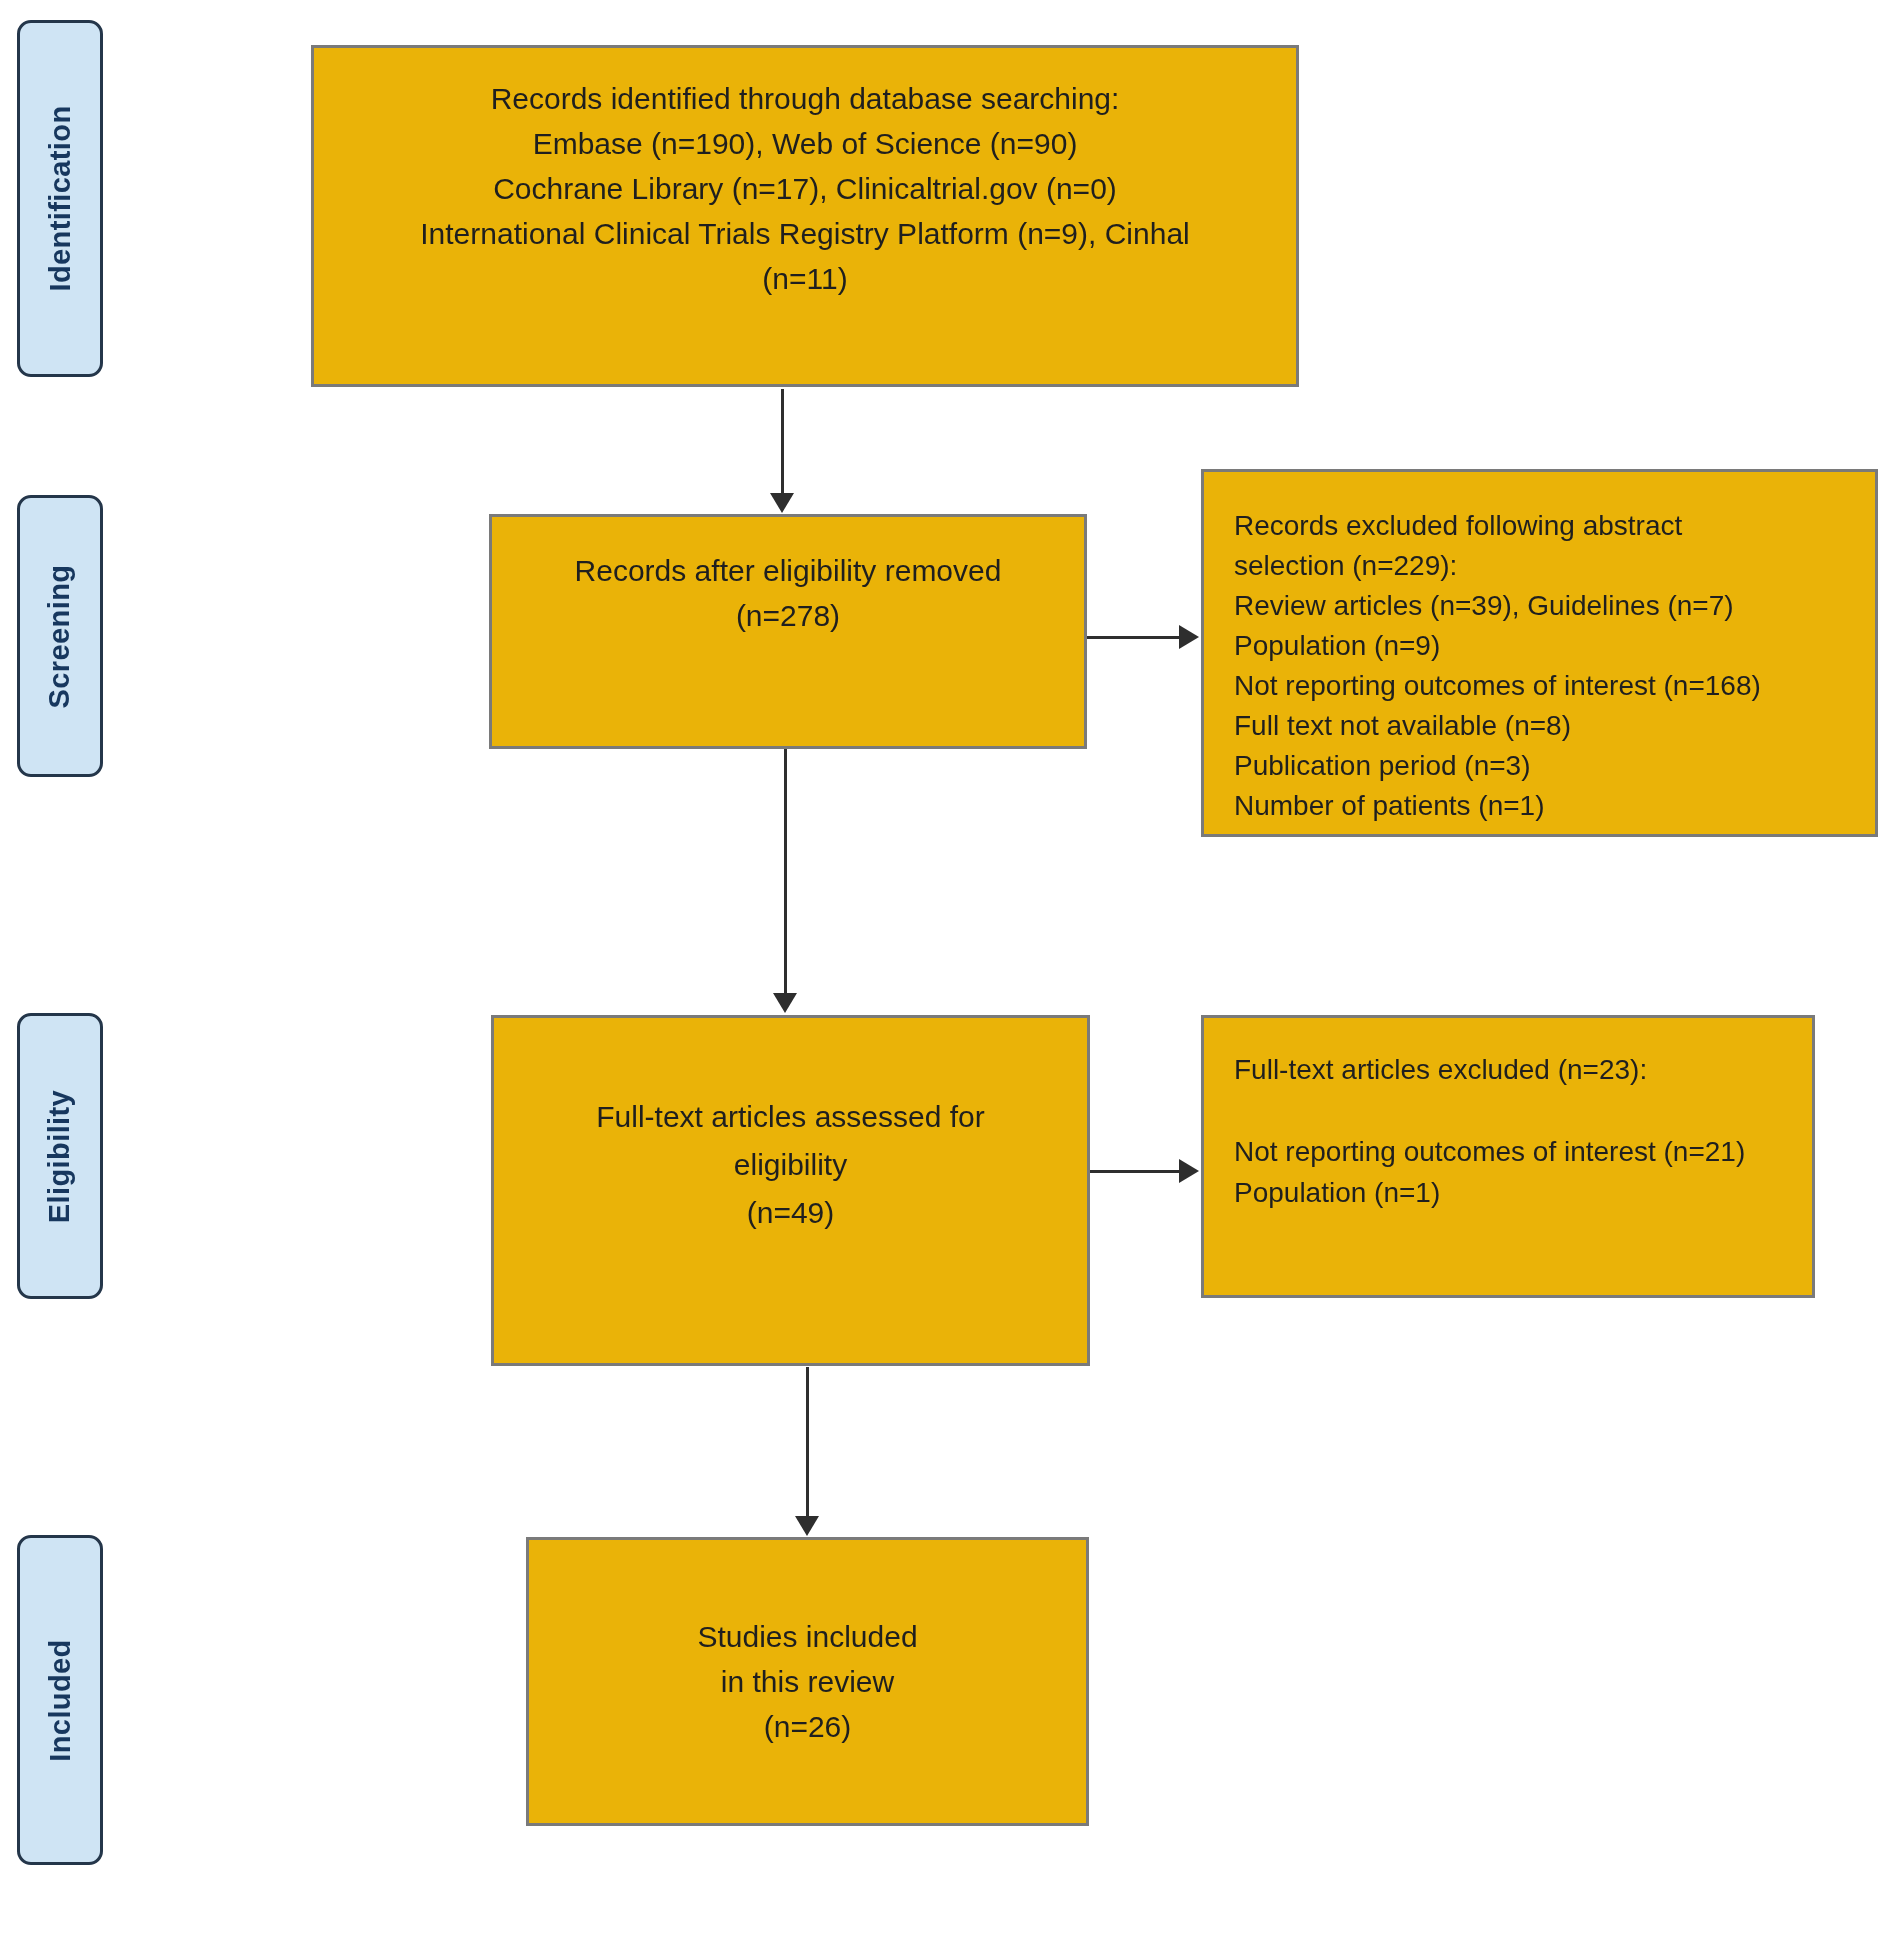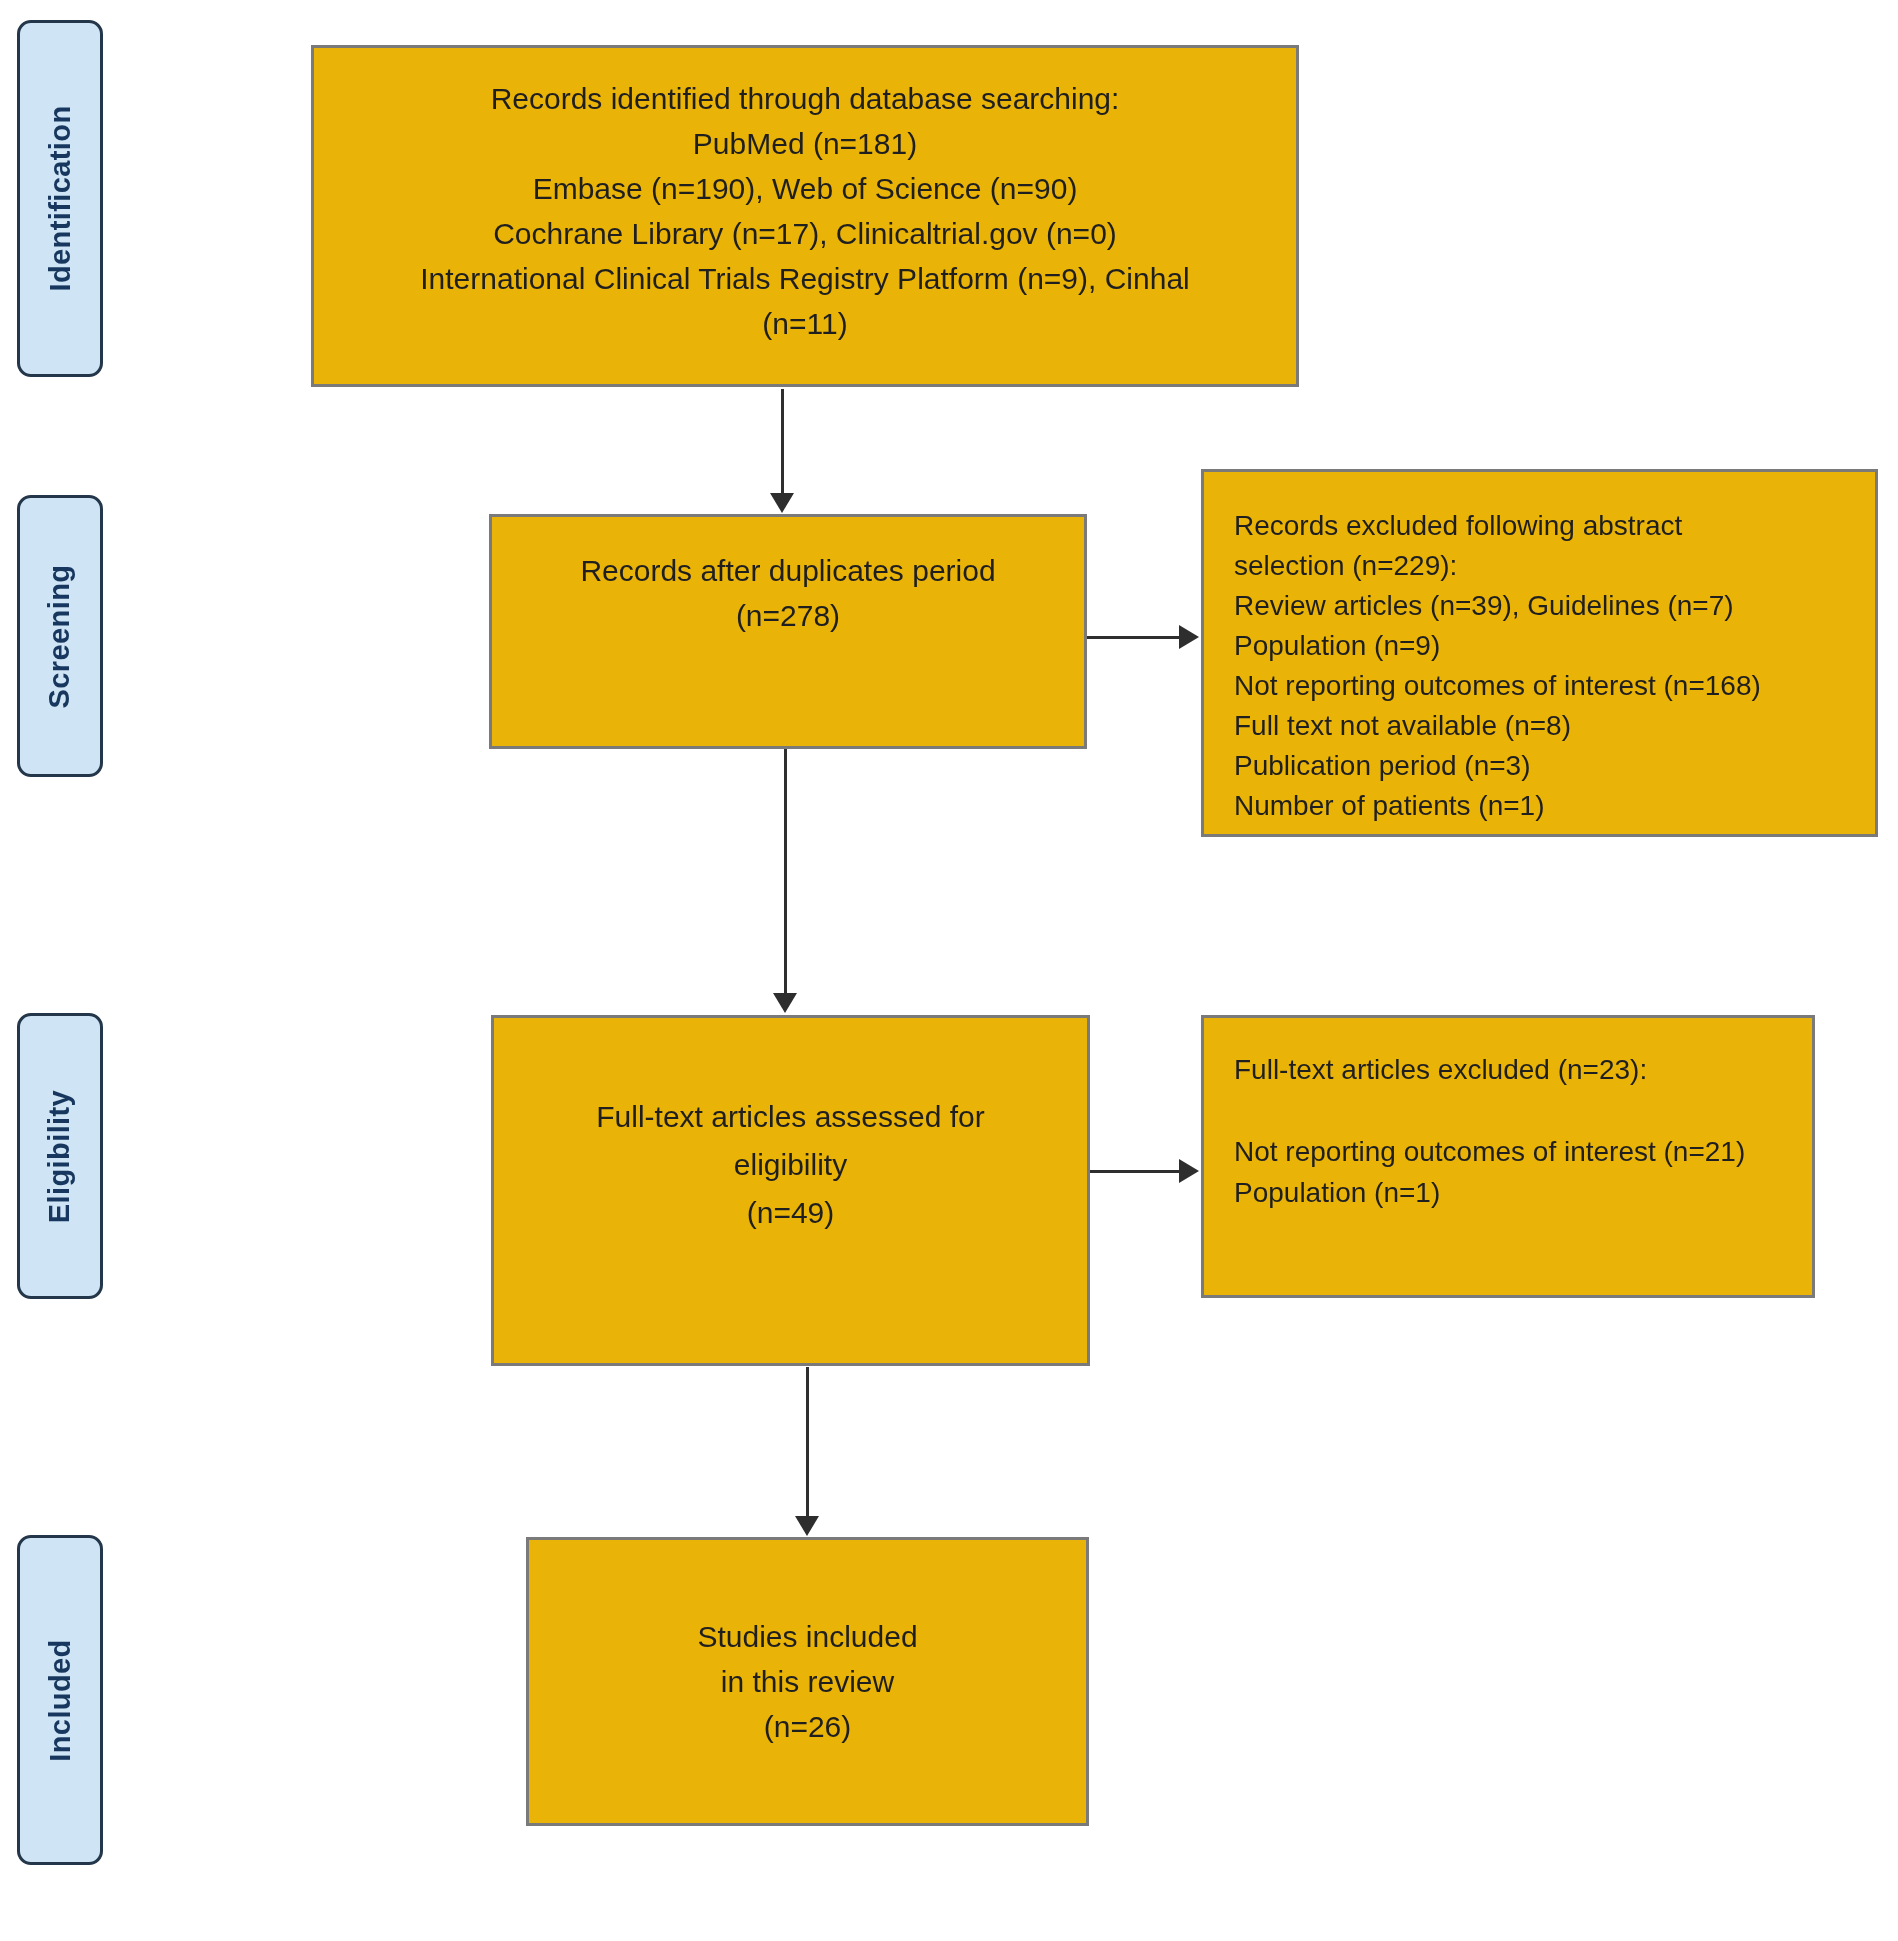--- a/index.html
+++ b/index.html
@@ -124,29 +124,28 @@
   </div>
   <div class="phase" id="phase-eligibility">
     <span class="phase-label">Eligibility</span>
   </div>
   <div class="phase" id="phase-included">
     <span class="phase-label">Included</span>
   </div>
 
   <div class="fbox" id="box-identified">
     <div class="line">Records identified through database searching:</div>
-    <div class="line">PubMed (n=181)</div>
     <div class="line">Embase (n=190), Web of Science (n=90)</div>
     <div class="line">Cochrane Library (n=17), Clinicaltrial.gov (n=0)</div>
     <div class="line">International Clinical Trials Registry Platform (n=9), Cinhal</div>
     <div class="line">(n=11)</div>
   </div>
 
   <div class="fbox" id="box-duplicates">
-    <div class="line">Records after duplicates period</div>
+    <div class="line">Records after eligibility removed</div>
     <div class="line">(n=278)</div>
   </div>
 
   <div class="fbox" id="box-excluded-abstract">
     <div class="line">Records excluded following abstract</div>
     <div class="line">selection (n=229):</div>
     <div class="line">Review articles (n=39), Guidelines (n=7)</div>
     <div class="line">Population (n=9)</div>
     <div class="line">Not reporting outcomes of interest (n=168)</div>
     <div class="line">Full text not available (n=8)</div>

